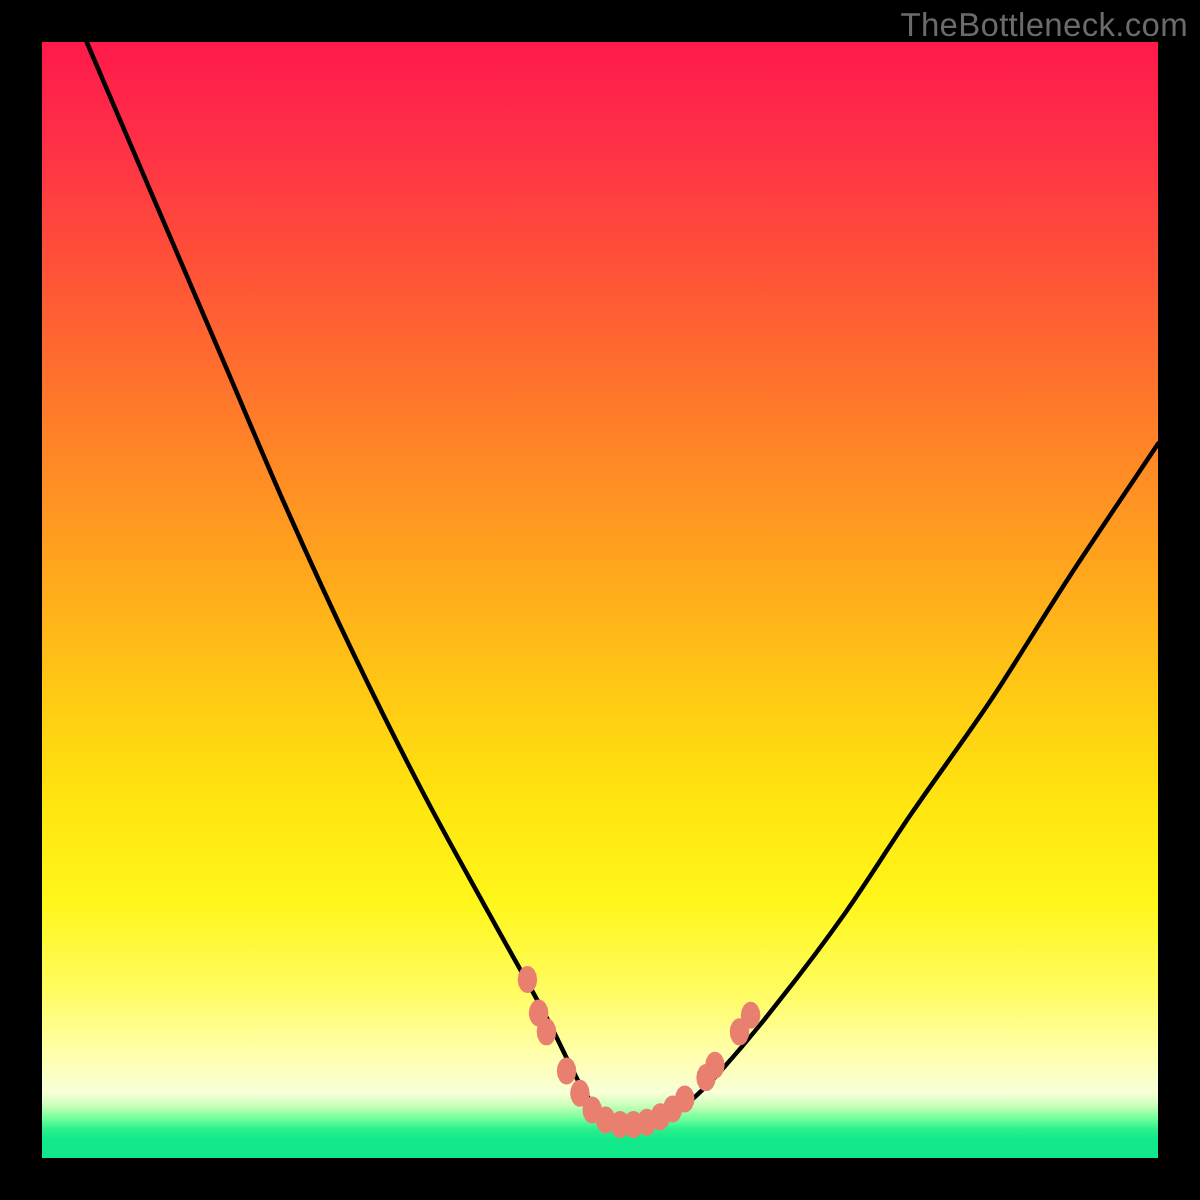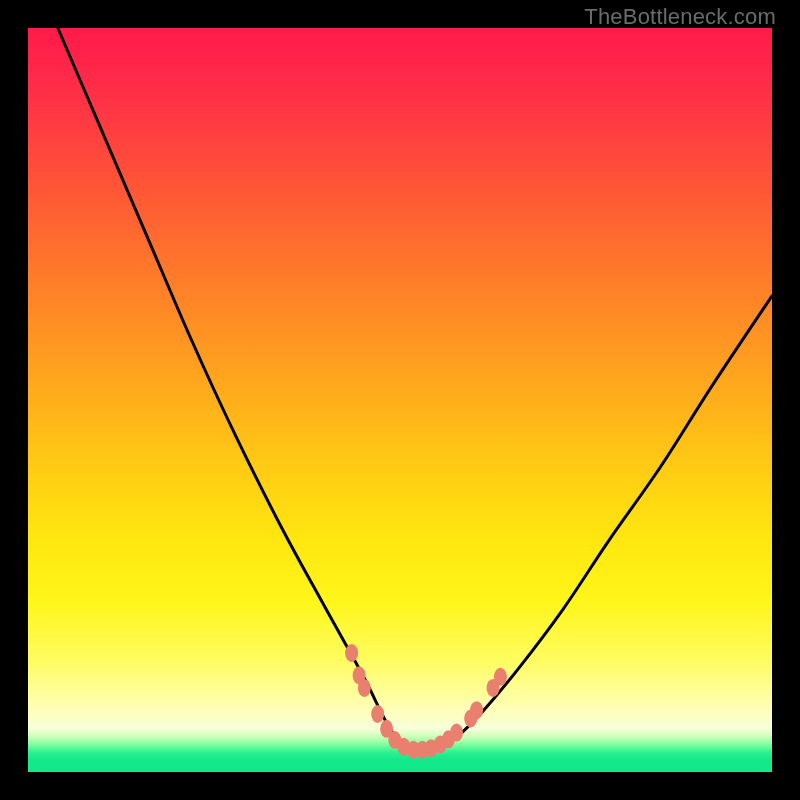--- a/index.html
+++ b/index.html
@@ -40,21 +40,21 @@
       #c9ffb8 95.3%,
       #77ff9e 96.4%,
       #29f18e 97.4%,
       #14e98a 98.3%,
       #10e98a 100%
     );
   }
   .watermark {
     position: absolute;
     top: 4px;
-    right: 24px;
+    right: 8px;
     color: #6b6b6b;
     font-size: 22px;
     letter-spacing: 0.2px;
     user-select: none;
   }
   svg.curve {
     position: absolute;
     left: 0;
     top: 0;
     width: 744px;

